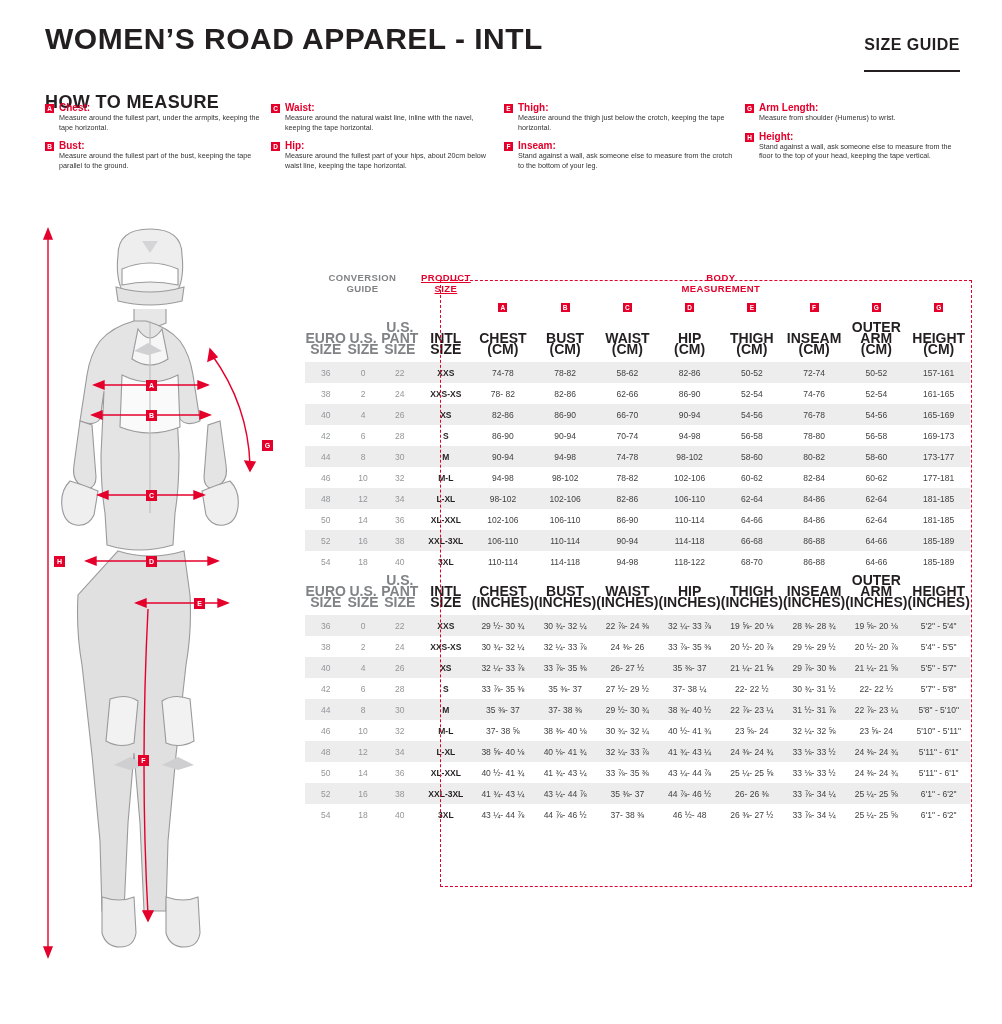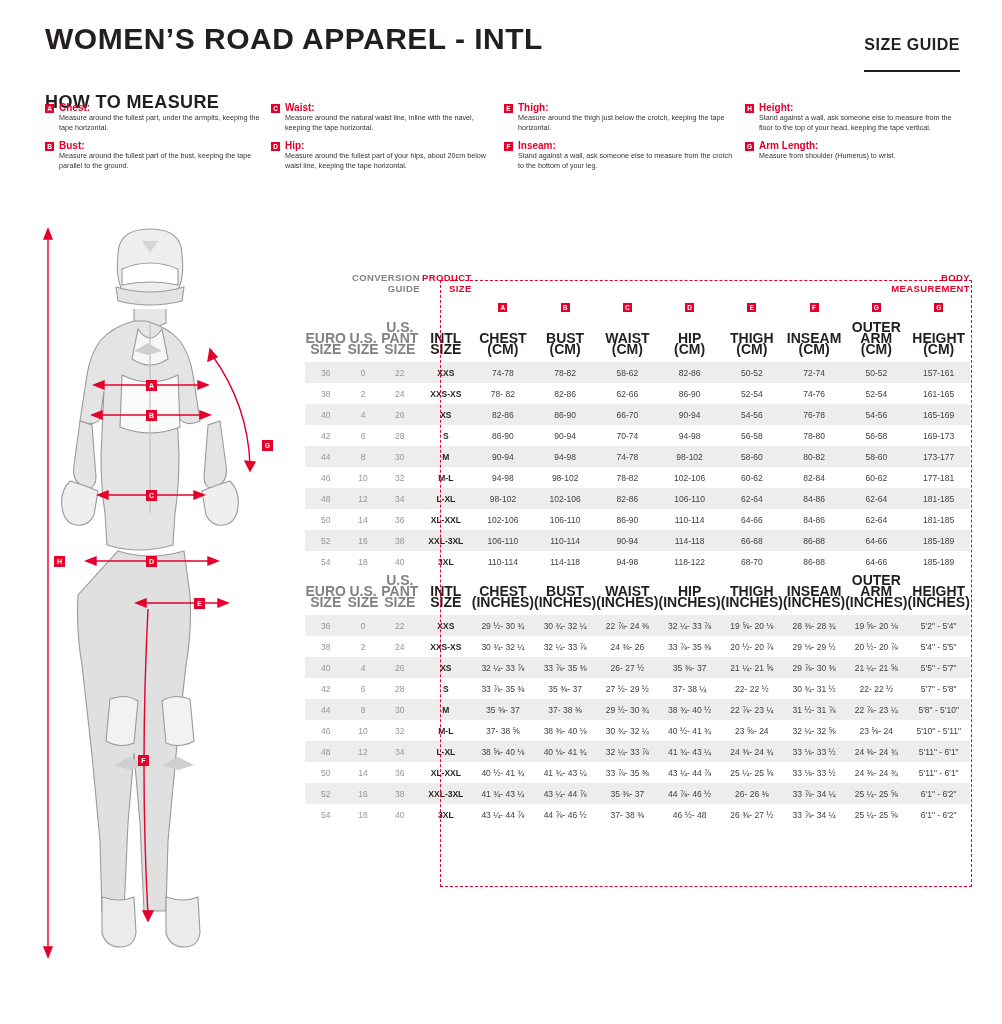--- a/index.html
+++ b/index.html
@@ -40,24 +40,24 @@
   
   .figure{position:absolute;left:30px;top:225px;width:300px;height:760px;}
   .figure svg{display:block;}
 
   
   .table-wrap{position:absolute;left:305px;top:272px;width:665px;}
   table{border-collapse:collapse;width:665px;}
   td,th{padding:0;margin:0;}
 
   .grp{
-    font-size:9.5px;font-weight:bold;letter-spacing:0.4px;text-align:right;
+    font-size:9.5px;font-weight:bold;letter-spacing:0.4px;text-align:center;
     color:#808285;padding-bottom:2px;
   }
-  .grp.red{color:#e4002b;}
+  .grp.red{color:#e4002b;text-decoration:underline;}
   .grp.body{color:#e4002b;}
 
   .letter{
     width:9px;height:9px;background:#e4002b;color:#fff;
     font-size:6.5px;line-height:9px;text-align:center;font-weight:bold;
     display:inline-block;
   }
   .lettrow td{text-align:center;padding-bottom:2px;}
 
   .hdr td{
@@ -122,28 +122,28 @@
       </div>
       <div class="note">
         <span class="tag">F</span>
         <div class="nlabel">Inseam:</div>
         <div class="ntext">Stand against a wall, ask someone else to measure from the crotch to the bottom of your leg.</div>
       </div>
     </div>
 
     <div class="notes-col" style="left:700px;width:215px;">
       <div class="note">
+        <span class="tag">G</span>
+        <div class="nlabel">Arm Length:</div>
+        <div class="ntext">Measure from shoulder (Humerus) to wrist.</div>
+      </div>
+      <div class="note">
         <span class="tag">H</span>
         <div class="nlabel">Height:</div>
         <div class="ntext">Stand against a wall, ask someone else to measure from the floor to the top of your head, keeping the tape vertical.</div>
-      </div>
-      <div class="note">
-        <span class="tag">G</span>
-        <div class="nlabel">Arm Length:</div>
-        <div class="ntext">Measure from shoulder (Humerus) to wrist.</div>
       </div>
     </div>
   </div>
 
   <div class="figure">
     <svg width="300" height="760" viewBox="0 0 300 760" xmlns="http://www.w3.org/2000/svg">
       <g fill="none" stroke="#9a9a9d" stroke-width="1.1">
 
         <path d="M88 30 q0-26 32-26 q32 0 32 26 q2 18 -2 30 q-3 10 -12 14 l-36 0 q-10 -4 -12 -14 q-4 -12 -2 -30 z" fill="#eeeeef"></path>
         <path d="M92 44 q28 -12 56 0 l0 16 q-28 -6 -56 0 z" fill="#ffffff"></path>

